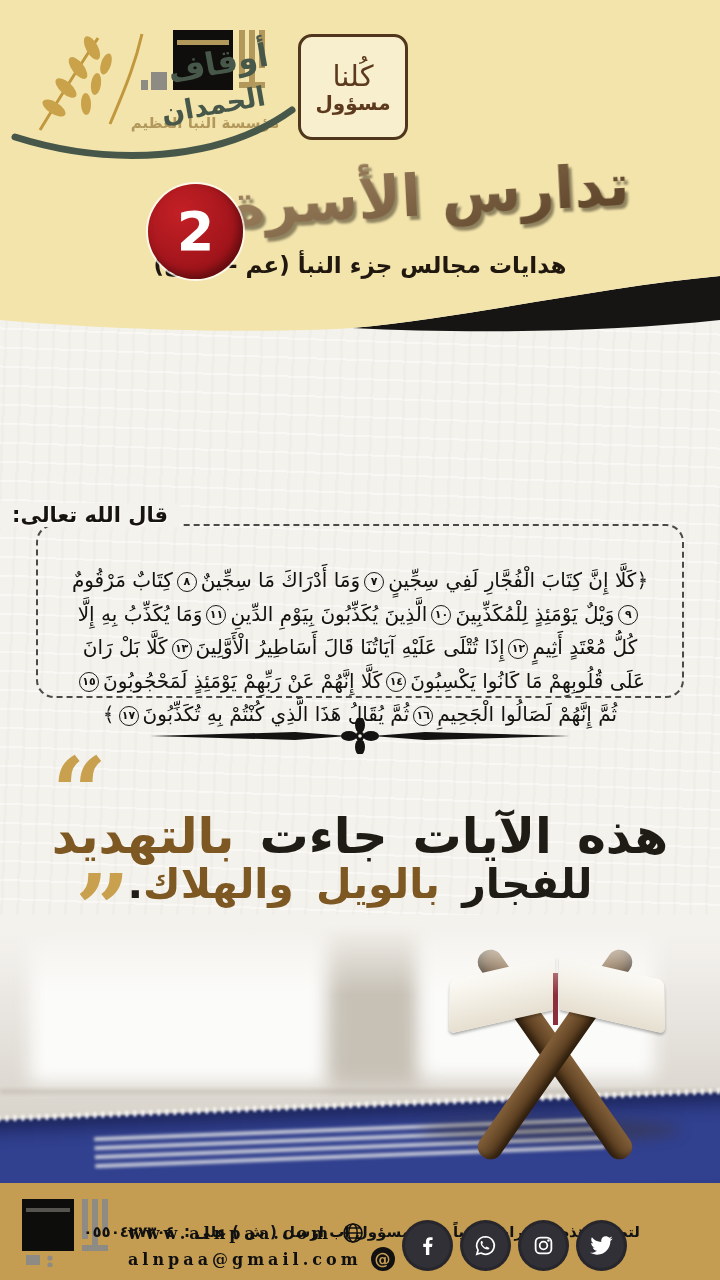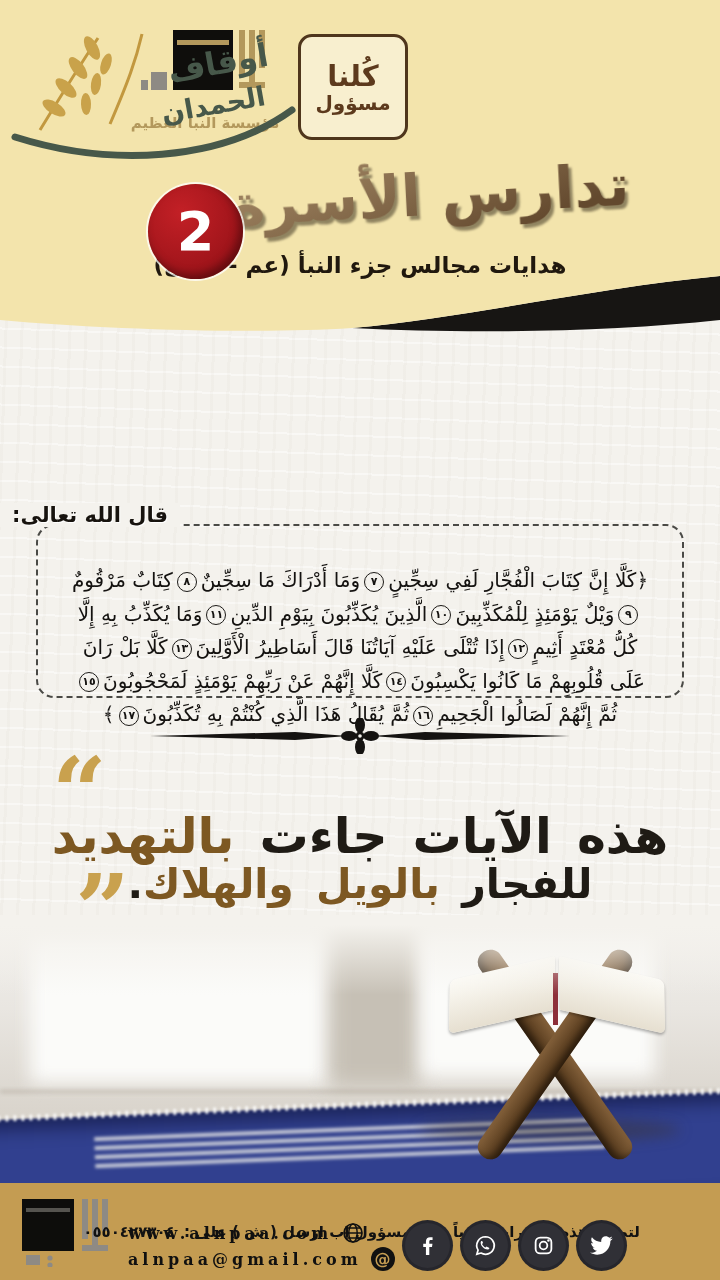--- a/index.html
+++ b/index.html
@@ -9,21 +9,21 @@
           background:repeating-linear-gradient(92deg,rgba(175,165,145,.05) 0 3px,transparent 3px 16px),
                      repeating-linear-gradient(2deg,rgba(255,255,255,.45) 0 2px,transparent 2px 19px);}
   
   .header-cream{position:absolute;top:0;left:0;right:0;height:270px;background:#f3e4ac;z-index:1;}
   .header-curve{position:absolute;top:268px;left:0;width:720px;height:68px;z-index:1;display:block;}
   .org-logo{position:absolute;top:28px;right:425px;width:180px;text-align:center;z-index:2;}
   .org-caption{margin-top:2px;font-size:15px;font-weight:bold;color:#b3985c;}
   .badge{position:absolute;top:34px;right:312px;width:104px;height:100px;z-index:2;
          border:3px solid #4f361c;border-radius:14px;background:#f8efcf;
          display:flex;flex-direction:column;align-items:center;justify-content:center;gap:2px;}
-  .badge .b1{font-size:29px;font-weight:bold;color:#5d3a1d;line-height:1;}
+  .badge .b1{font-size:29px;font-weight:normal;color:#5d3a1d;line-height:1;}
   .badge .b2{font-size:20px;font-weight:bold;color:#5d3a1d;line-height:1;}
   .waqf-logo{position:absolute;top:12px;left:10px;width:290px;height:170px;z-index:2;}
   .series-title{position:absolute;top:152px;right:80px;width:420px;z-index:2;text-align:center;
          font-size:58px;font-weight:bold;transform:rotate(-3deg);
          background:linear-gradient(160deg,#9a7f5d 20%,#63492e 80%);
          -webkit-background-clip:text;background-clip:text;color:transparent;
          filter:drop-shadow(3px 4px 1px rgba(25,15,5,.45));line-height:1.5;}
   .episode{position:absolute;top:184px;right:477px;width:95px;height:95px;border-radius:50%;z-index:3;
          background:radial-gradient(circle at 35% 30%,#c32026,#8c0e14);
          box-shadow:0 0 0 2px rgba(255,255,255,.75), inset -4px -5px 9px rgba(0,0,0,.35);

